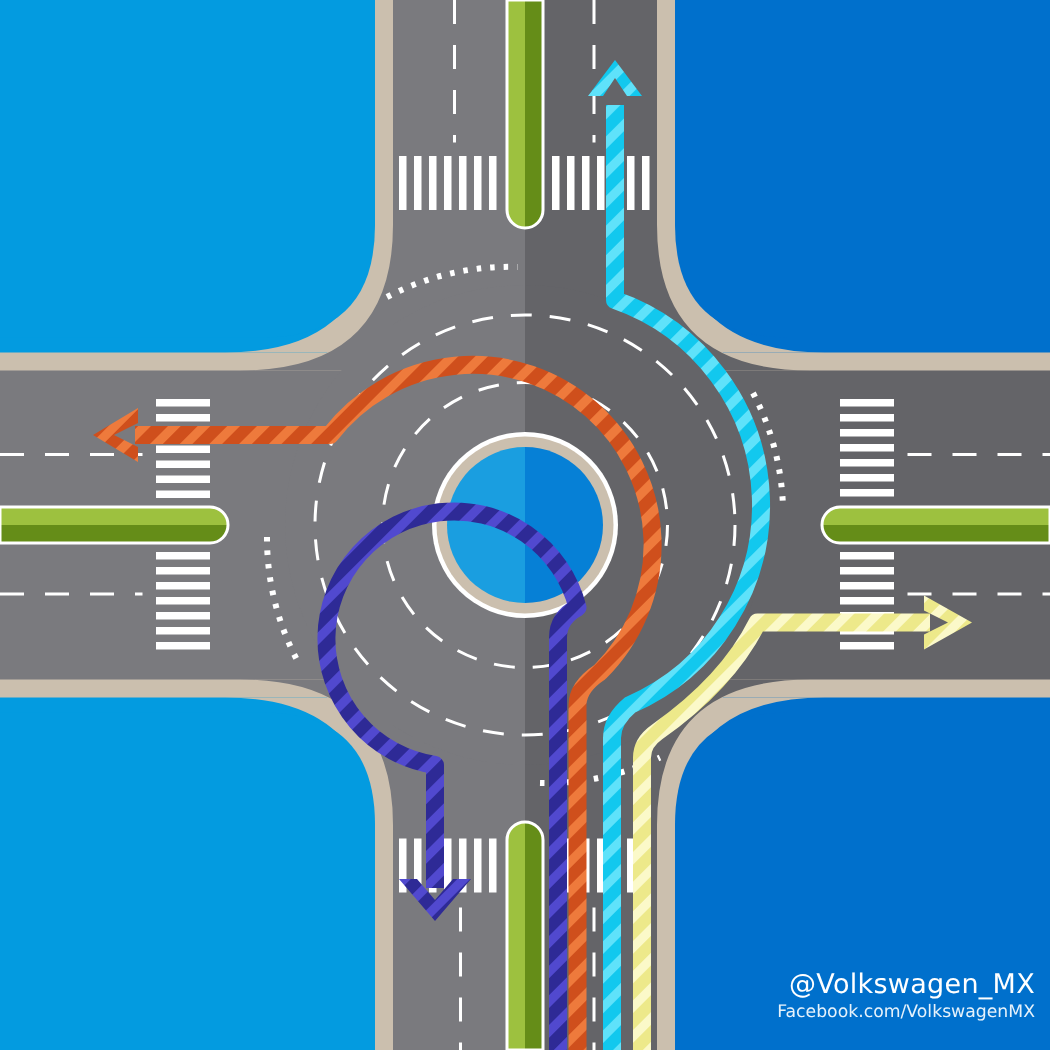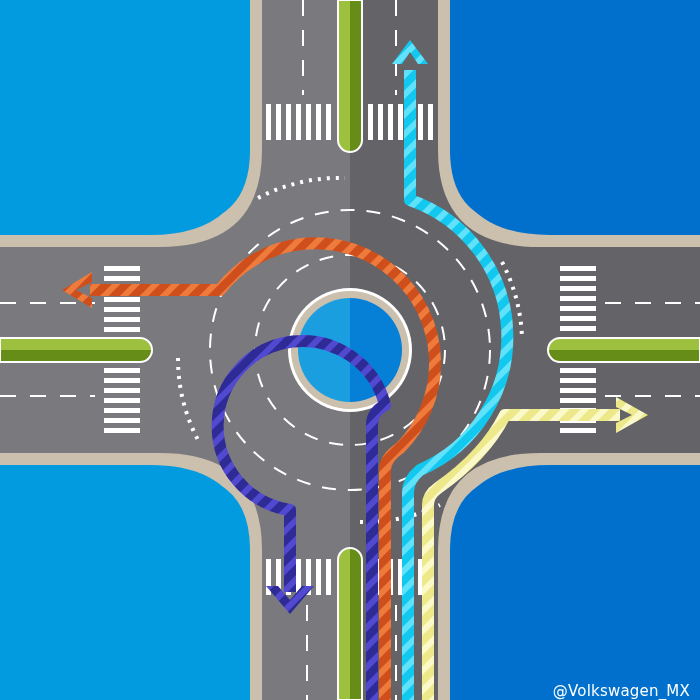--- a/index.html
+++ b/index.html
@@ -1,20 +1,20 @@
 <!DOCTYPE html>
 <html><head>
 <meta charset="utf-8">
 <style>
   html, body { margin:0; padding:0; }
   body { width:700px; height:700px; overflow:hidden; background:#039be0; }
   #scene { position:absolute; left:0; top:0; width:700px; height:700px; }
   .credits { position:absolute; right:10px; top:647px; text-align:right; color:#ffffff;
              font-family:"DejaVu Sans", sans-serif; }
-  .credits .handle { font-size:15px; line-height:20px; letter-spacing:0.2px;margin-top:34px; }
+  .credits .handle { font-size:18px; line-height:20px; letter-spacing:0.2px; }
   .credits .fb { font-size:11.5px; line-height:14px; color:#e6f2fb; }
 </style>
 </head>
 <body>
 
 <svg id="scene" width="700" height="700" viewBox="0 0 700 700" xmlns="http://www.w3.org/2000/svg">
   <defs>
     <clipPath id="leftHalf">
         <rect x="0" y="0" width="350" height="700"></rect>
       </clipPath>
@@ -211,13 +211,14 @@
   </g>
 
   <g>
     <path d="M428,700 V505 Q428,495 438,488 Q485,455 505,415 H620" stroke="url(#stripeYellow)" stroke-width="12" fill="none" stroke-linejoin="round"></path>
     <path d="M616,397 L648,415 L616,433 L616,423 L632,415 L616,407 Z" fill="url(#stripeYellow)"></path>
   </g>
 </svg>
 
 <div class="credits">
   <div class="handle">@Volkswagen_MX</div>
+  <div class="fb">Facebook.com/VolkswagenMX</div>
 </div>
 
 </body></html>

